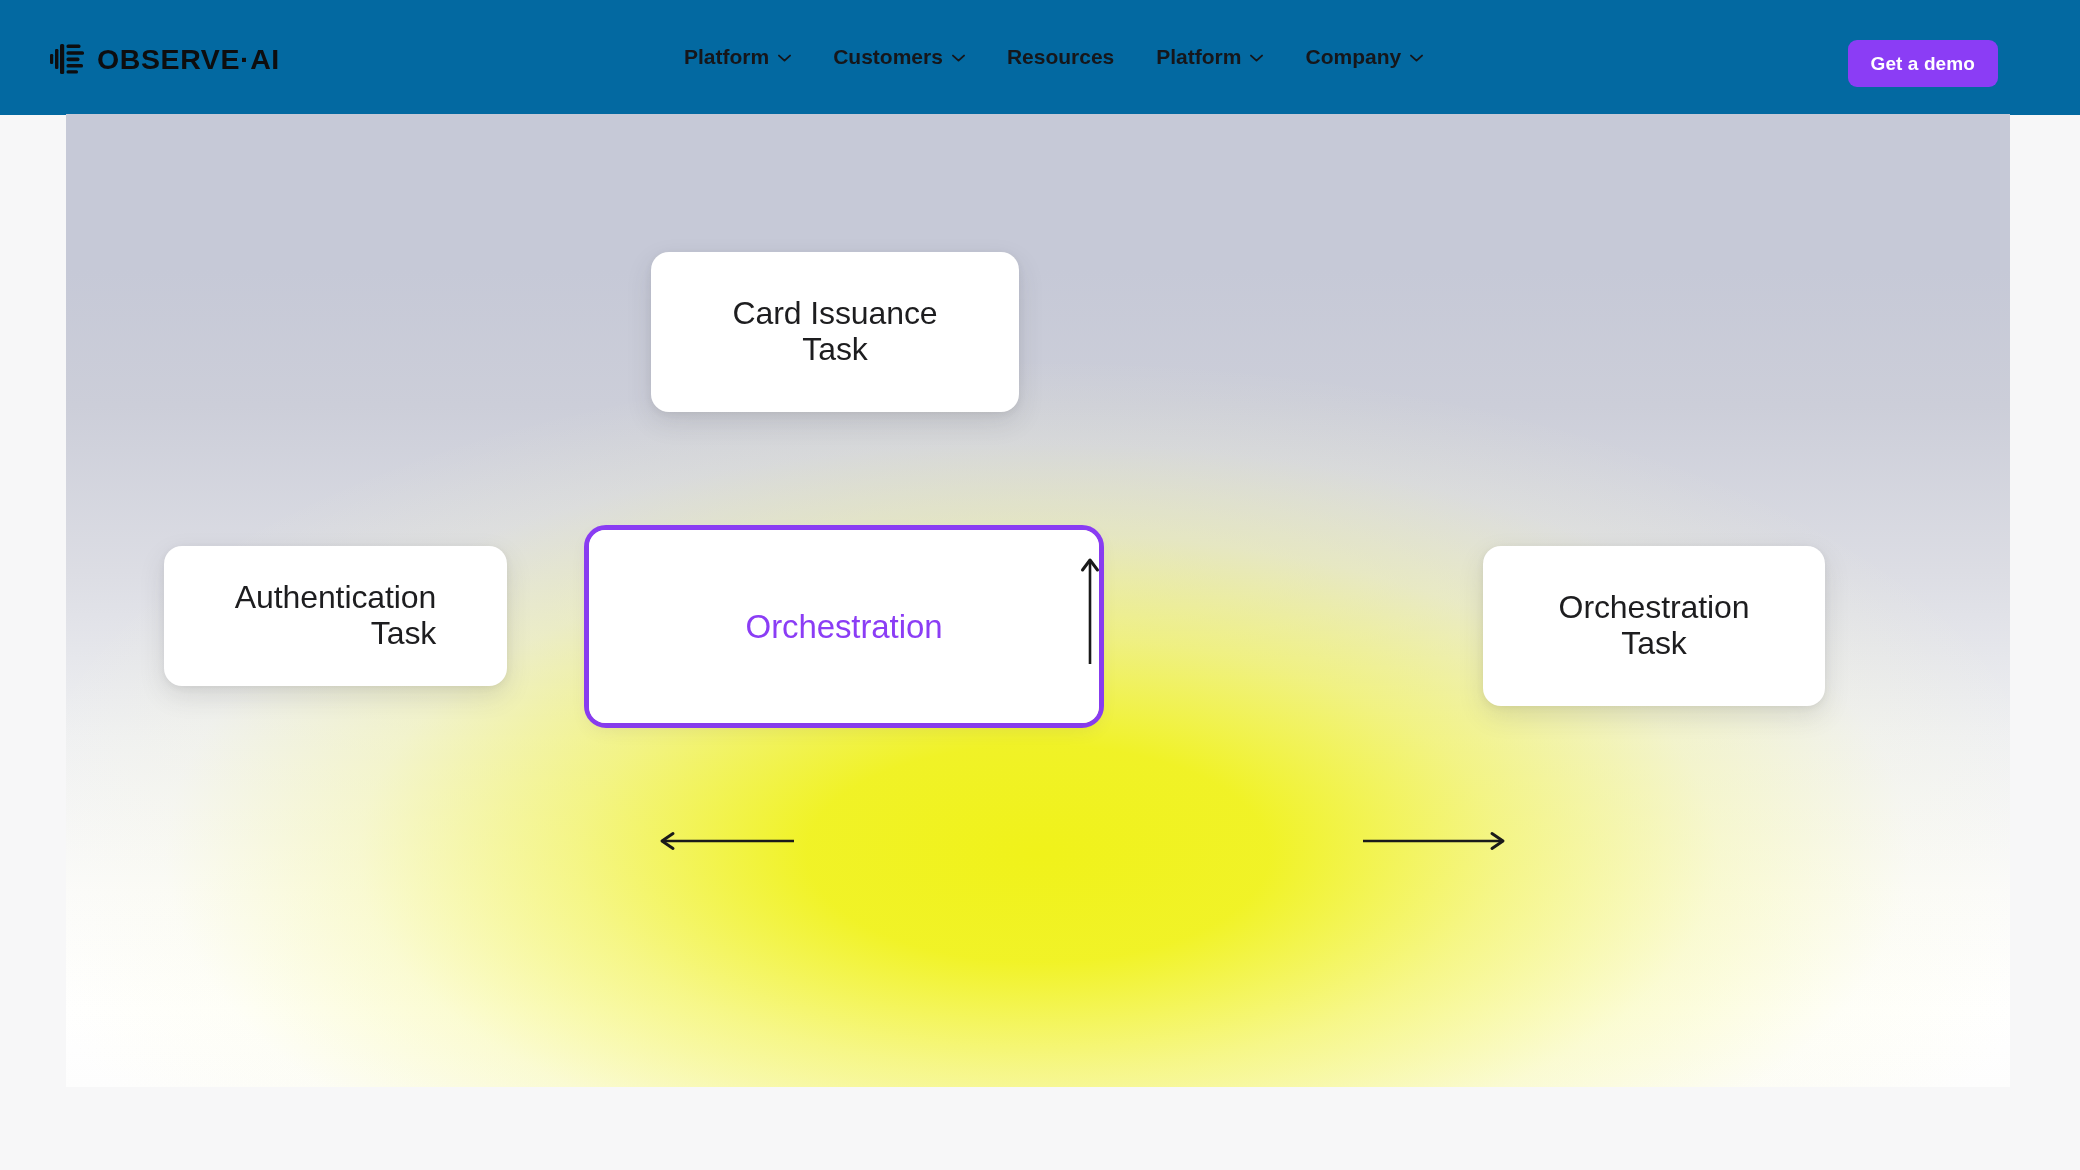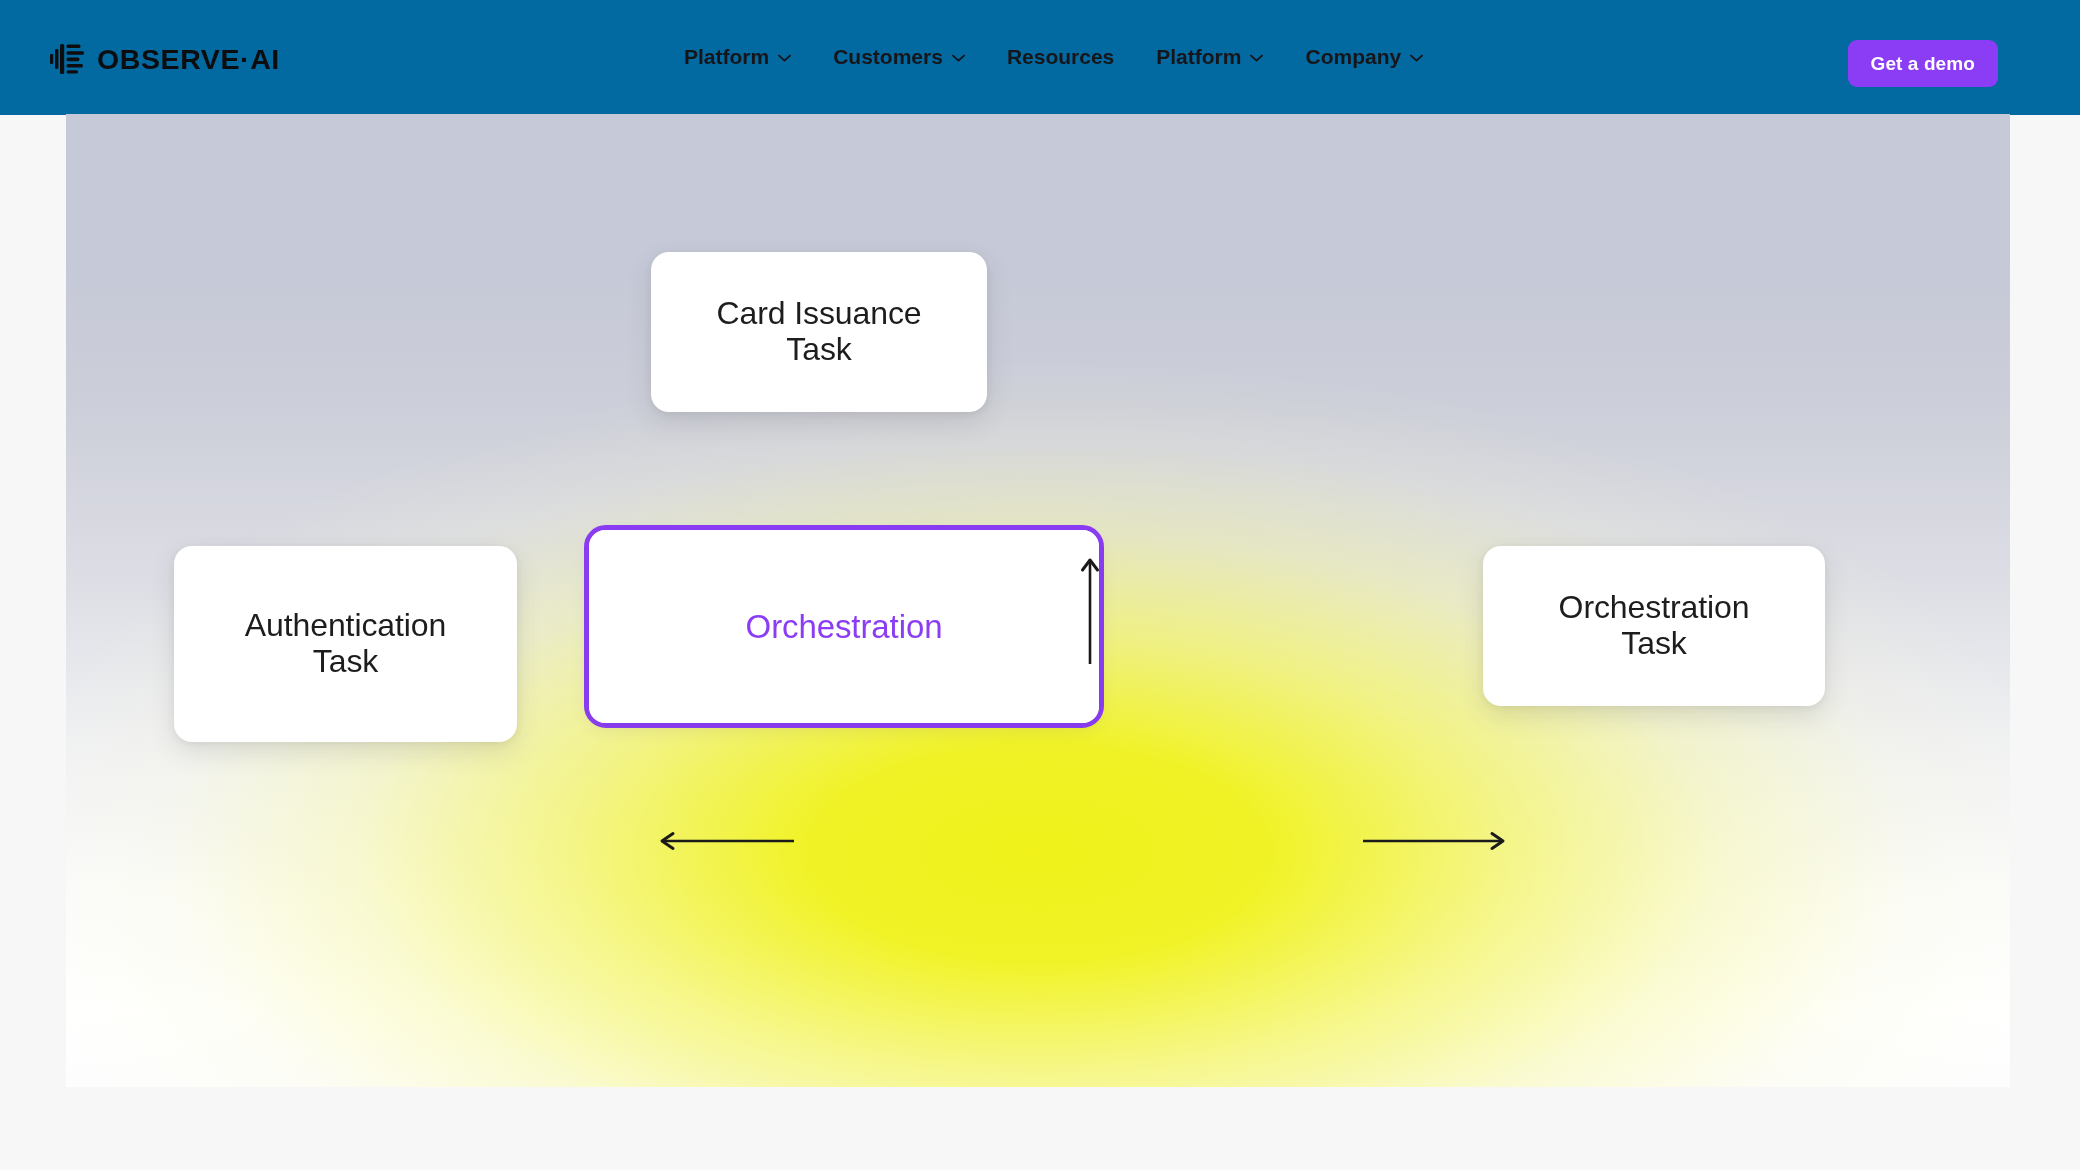--- a/index.html
+++ b/index.html
@@ -153,22 +153,22 @@
   }
 
   .task-label {
     font-size: 32px;
     font-weight: 400;
     line-height: 1.12;
     color: #1d1d1f;
     letter-spacing: -0.1px;
   }
 
-  #card-top    { left: 585px; top: 138px;  width: 336px; height: 160px; }
-  #card-left   { left: 108px; top: 432px;  width: 343px; height: 196px; }
+  #card-top    { left: 585px; top: 138px;  width: 368px; height: 160px; }
+  #card-left   { left: 98px; top: 432px;  width: 343px; height: 140px; text-align: right; }
   #card-right  { left: 1417px;top: 432px;  width: 342px; height: 160px; }
 
   
   .orchestration-outer {
     position: absolute;
     left: 518px;
     top: 411px;
     width: 520px;
     height: 203px;
     border: 5px solid #8b3df5;

